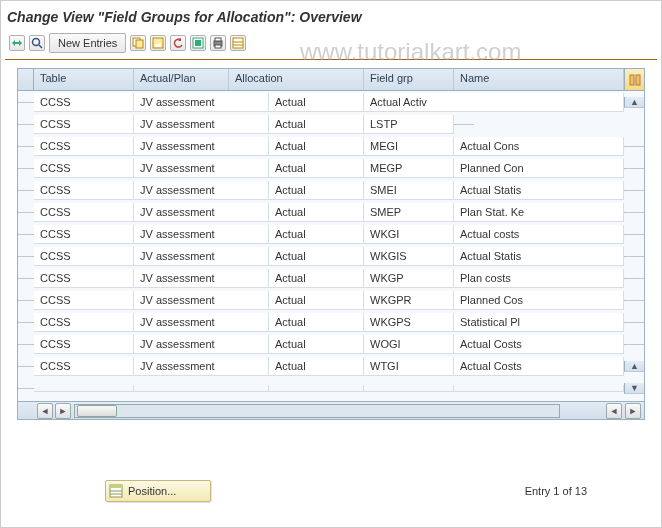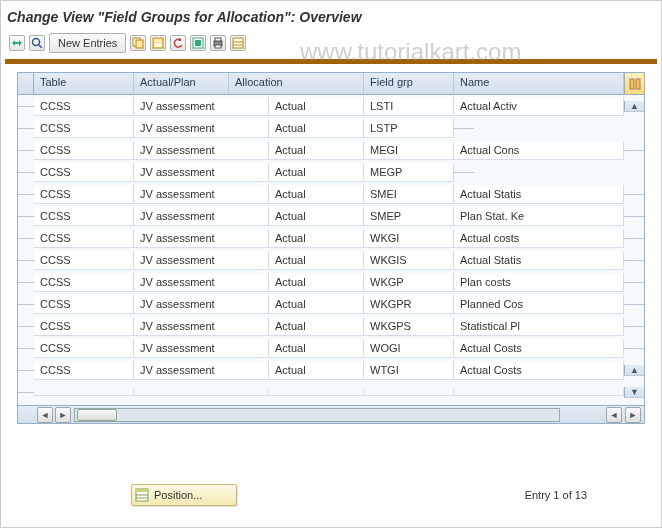--- a/index.html
+++ b/index.html
@@ -19,21 +19,21 @@
       font-style: italic;
       font-size: 14px;
       color: #333;
       padding: 4px 2px 6px 2px;
     }
     .toolbar {
       display: flex;
       align-items: center;
       gap: 4px;
       padding: 2px 4px 6px 4px;
-      border-bottom: 5px solid #a16207;
+      border-bottom: 1px solid #a16207;
     }
     .toolbar-icon {
       width: 16px;
       height: 16px;
       display: flex;
       align-items: center;
       justify-content: center;
       cursor: pointer;
       background: linear-gradient(to bottom, #fafafa, #e8e8e8);
       border: 1px solid #b0b0b0;
@@ -155,21 +155,21 @@
       height:12px;background:linear-gradient(to bottom,#fafafa,#dcdcdc);border:1px solid #8a9;border-radius:2px;
     }
     .right-scroll-area { width:20px;flex:none;border-left:1px solid #97b0c8;}
     .footer {
       display:flex;
       align-items:center;
       margin-top: 60px;
       padding: 0 20px;
     }
     .position-btn {
-      margin-left: 106px;
+      margin-left: 80px;
       display:flex;align-items:center;
       height:22px;
       background: linear-gradient(to bottom,#fdf9e6,#f4e9b3);
       border:1px solid #c7b874;
       border-radius:2px;
       padding: 0 2px;
       cursor:pointer;
       box-shadow: 1px 1px 0 rgba(0,0,0,0.1);
     }
     .position-btn .icon {
@@ -261,21 +261,20 @@
           <rect x="7" y="1" width="4" height="10" fill="#f6c542" stroke="#a77"></rect>
         </svg>
     </div>
   </div>
   <div class="table-body" id="tbody">
       <div class="row">
         <div class="select-col"></div>
         <div class="td c-table">CCSS</div>
         <div class="td c-alloc">JV assessment</div>
         <div class="td c-ap">Actual</div>
-        <div class="td c-fg">LSTI</div>
         <div class="td c-name" style="flex:1">Actual Activ</div>
         <div class="vscroll-col">
           <div style="font-size:9px;text-align:center;color:#556">▲</div>
         </div>
       </div>
       <div class="row">
         <div class="select-col"></div>
         <div class="td c-table">CCSS</div>
         <div class="td c-alloc">JV assessment</div>
         <div class="td c-ap">Actual</div>
@@ -290,20 +289,21 @@
         <div class="td c-fg">MEGI</div>
         <div class="td c-name" style="flex:1">Actual Cons</div>
         <div class="vscroll-col"></div>
       </div>
       <div class="row">
         <div class="select-col"></div>
         <div class="td c-table">CCSS</div>
         <div class="td c-alloc">JV assessment</div>
         <div class="td c-ap">Actual</div>
         <div class="td c-fg">MEGP</div>
+        <div class="td c-name" style="flex:1">Planned Con</div>
         <div class="vscroll-col"></div>
       </div>
       <div class="row">
         <div class="select-col"></div>
         <div class="td c-table">CCSS</div>
         <div class="td c-alloc">JV assessment</div>
         <div class="td c-ap">Actual</div>
         <div class="td c-fg">SMEI</div>
         <div class="td c-name" style="flex:1">Actual Statis</div>
         <div class="vscroll-col"></div>

